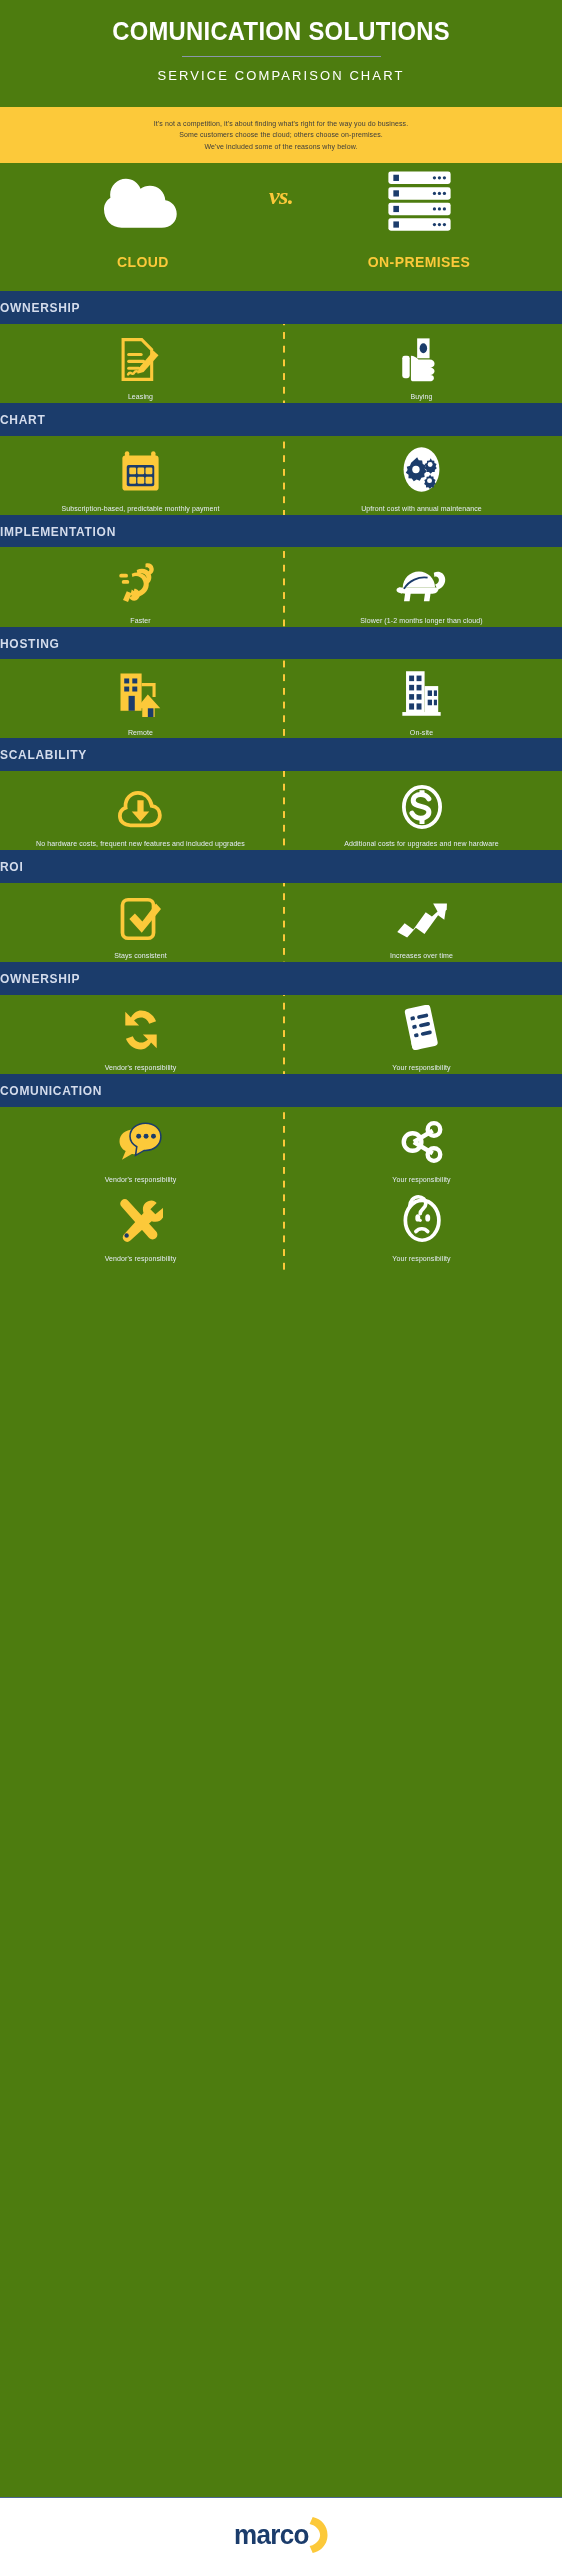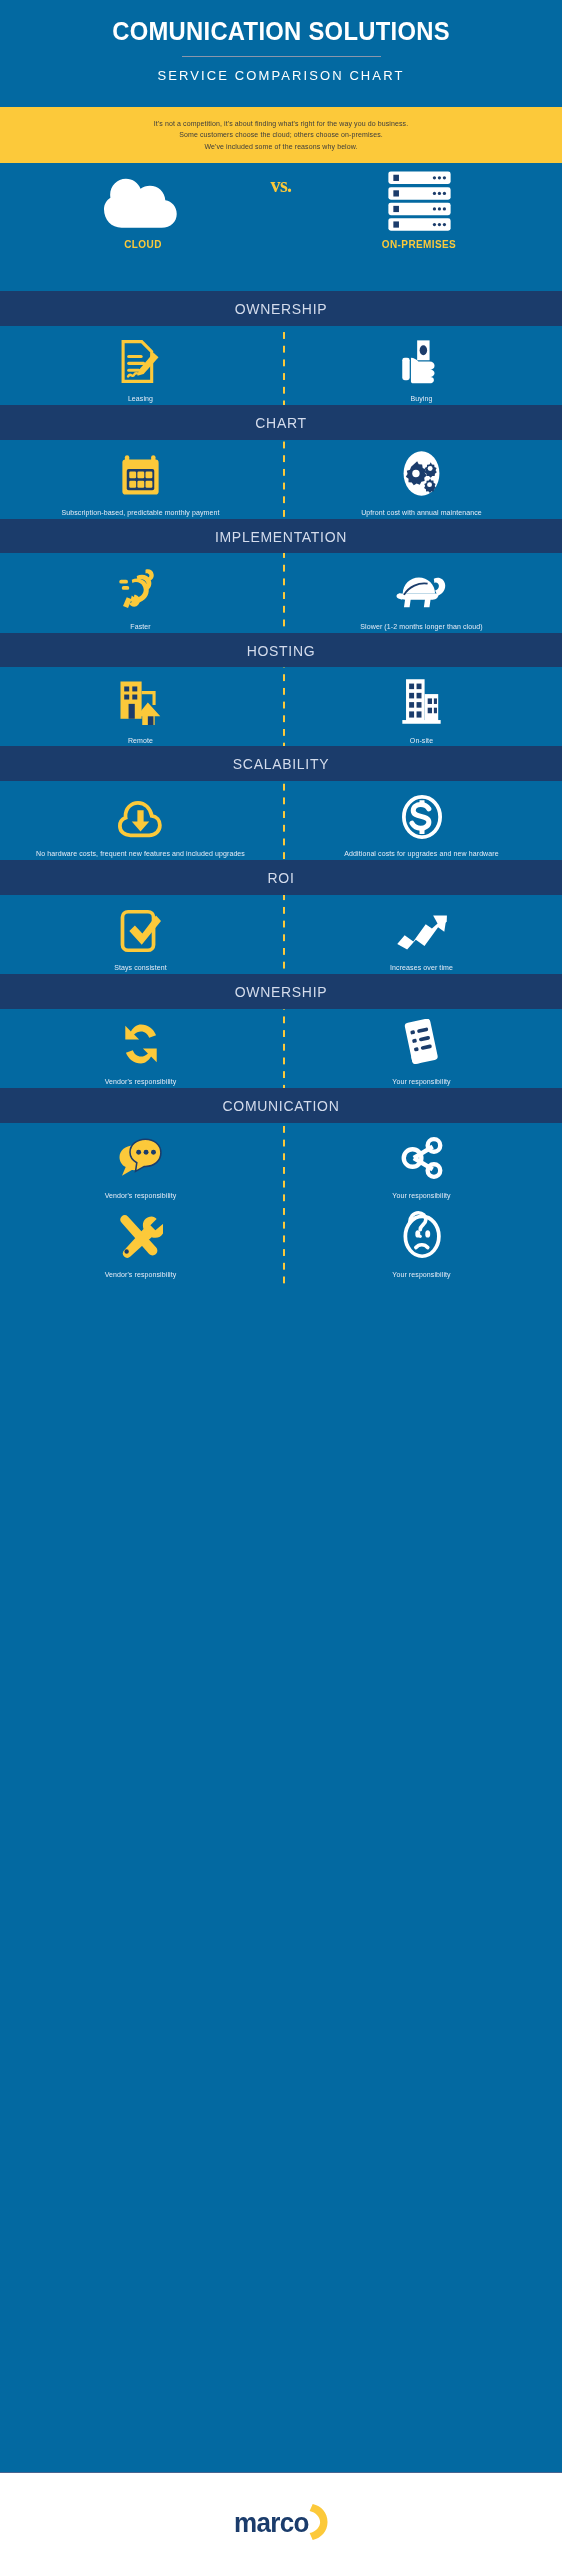--- a/index.html
+++ b/index.html
@@ -7,21 +7,21 @@
   html, body {
     width: 562px;
     background: #ffffff;
     font-family: "Liberation Sans", sans-serif;
   }
 
   .page {
     position: relative;
     width: 562px;
     height: 2576px;
-    background: #0369a1;
+    background: #4d7c0f;
     overflow: hidden;
   }
 
   
   .header {
     padding-top: 17.5px;
     padding-bottom: 11.2px;
     text-align: center;
   }
   .main-title {
@@ -75,33 +75,34 @@
   }
   .hero-col.left  { left: 62px; }
   .hero-col.right { left: 338px; }
   .hero-icon {
     height: 57px;
     display: flex;
     align-items: center;
     justify-content: center;
   }
   .hero-label {
-    margin-top: 9px;
+    margin-top: 24px;
     color: #fcc93a;
-    font-size: 10px;
+    font-size: 14px;
     font-weight: bold;
     letter-spacing: 0.4px;
   }
   .vs-mark {
     position: absolute;
     left: 0; right: 0;
-    top: 1px;
+    top: 10px;
     text-align: center;
     color: #fcc93a;
-    font-size: 20px;
+    font-size: 24px;
+    font-style: italic;
     font-weight: bold;
     font-family: "Liberation Serif", serif;
     letter-spacing: -0.6px;
   }
 
   
   .compare {
     position: relative;
     padding-bottom: 5px;
   }
@@ -115,24 +116,24 @@
     background-image: linear-gradient(#fcc93a 50%, rgba(0,0,0,0) 0%);
     background-size: 1.9px 13.7px;
     background-repeat: repeat-y;
   }
 
   .section {
     position: relative;
     z-index: 2;
   }
   .section-title {
-    text-align: center;
+    text-align: left;
     color: #d4dcec;
-    font-size: 14px;
-    font-weight: normal;
+    font-size: 12px;
+    font-weight: bold;
     letter-spacing: 0.7px;
     padding: 10px 0 8.7px 0;
     background: #1b3c6b;
     position: relative;
     z-index: 3;
   }
   .section-row {
     display: flex;
     padding-top: 8.7px;
   }
@@ -152,21 +153,21 @@
     color: #e6ecf7;
     font-size: 7px;
     line-height: 1.55;
     letter-spacing: 0.1px;
   }
 
   
   .footer {
     position: absolute;
     left: 0; right: 0; bottom: 0;
-    height: 104px;
+    height: 79px;
     background: #ffffff;
     border-top: 1.2px solid #4a6590;
     display: flex;
     align-items: center;
     justify-content: center;
   }
   .logo-wrap {
     display: flex;
     align-items: center;
     transform: translateY(-2.5px);

